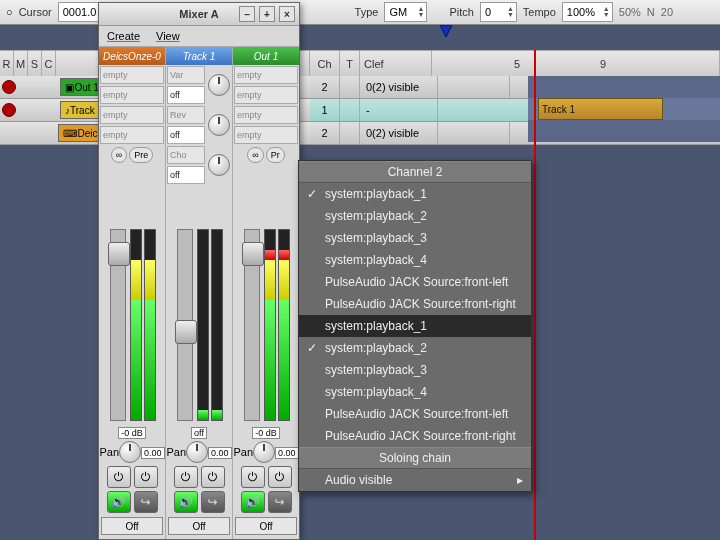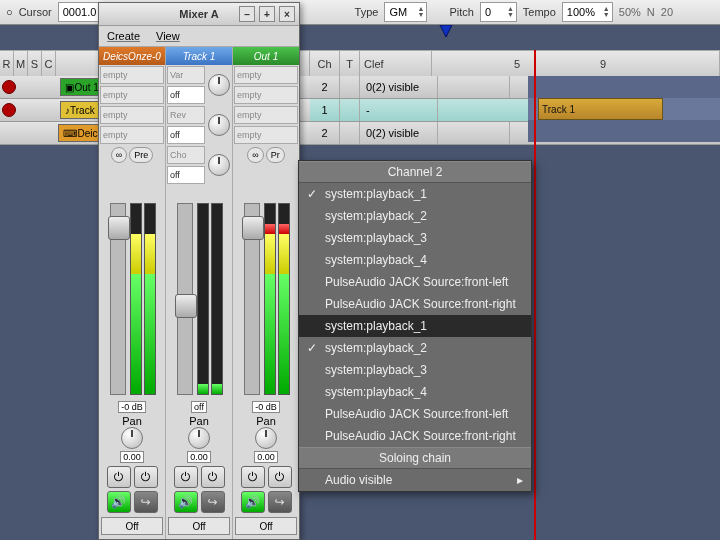--- a/index.html
+++ b/index.html
@@ -56,21 +56,21 @@
 .pill{border:1px solid #999;background:#e6e6e6;border-radius:8px;font-size:9px;padding:0 4px;height:14px;display:flex;align-items:center}
 .meters{width:100%;flex:1;display:flex;justify-content:center;align-items:flex-end;gap:2px;padding:4px 0;position:relative}
 .meter{width:10px;height:190px;background:#222;border:1px solid #555;position:relative;overflow:hidden}
 .meter .lvl{position:absolute;bottom:0;left:0;right:0}
 .meter .g{background:linear-gradient(#6f6,#0a0)}
 .meter .y{background:linear-gradient(#ff6,#cc0)}
 .meter .r{background:linear-gradient(#f66,#c00)}
 .fader{width:14px;height:190px;background:#bbb;border:1px solid #777;position:relative;margin:0 2px}
 .fader .cap{position:absolute;left:-3px;width:20px;height:22px;background:linear-gradient(#eee,#aaa);border:1px solid #666;border-radius:3px}
 .dbbox{border:1px solid #888;background:#fff;font-size:9px;padding:0 2px;margin-top:2px}
-.panrow{display:flex;flex-direction:column;align-items:center;margin-top:2px}
+.panrow{display:flex;align-items:center;margin-top:2px}
 .btnrow{display:flex;gap:3px;margin-top:3px}
 .sqbtn{width:22px;height:20px;border:1px solid #666;background:linear-gradient(#eee,#c8c8c8);display:flex;align-items:center;justify-content:center;font-size:12px;cursor:pointer;border-radius:3px}
 .sqbtn.green{background:linear-gradient(#6f6,#0a0);color:#030}
 .sqbtn.dark{background:linear-gradient(#888,#555);color:#ddd}
 .offbtn{width:90%;height:16px;border:1px solid #888;background:#e6e6e6;margin:4px auto;display:flex;align-items:center;justify-content:center;font-size:10px}
 
 .ctxmenu{position:absolute;top:160px;left:298px;width:232px;background:#6b6b6b;color:#eee;border:1px solid #333;box-shadow:3px 3px 8px rgba(0,0,0,.5);font-size:12px}
 .ctxmenu .sect{background:#7a7a7a;text-align:center;padding:3px 0;border-top:1px solid #888;border-bottom:1px solid #555}
 .ctxmenu .item{padding:4px 8px 4px 26px;position:relative;cursor:pointer}
 .ctxmenu .item.sel{background:#2a2a2a}

